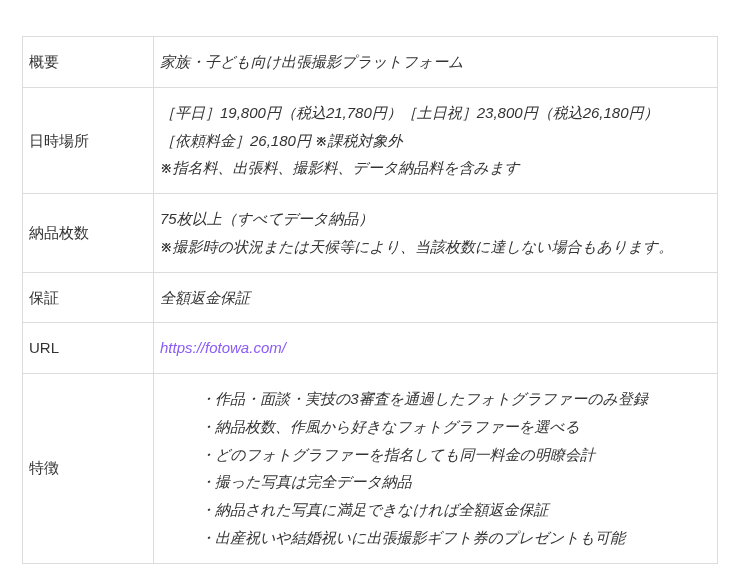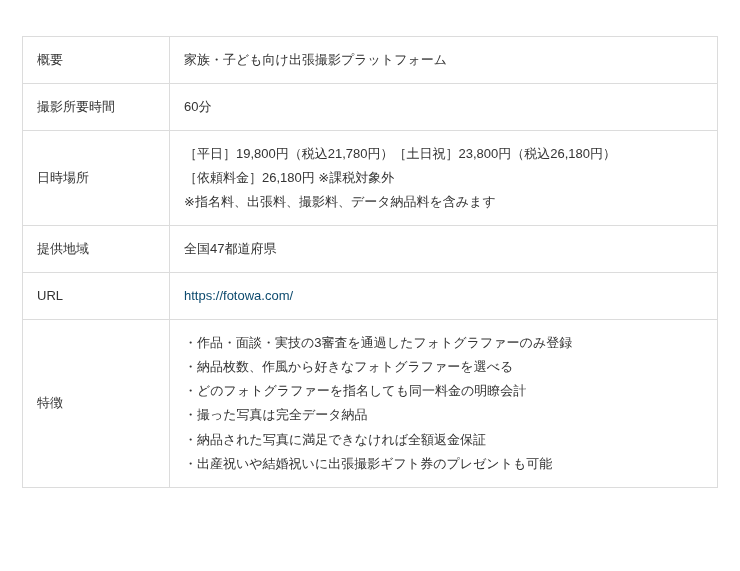--- a/index.html
+++ b/index.html
@@ -23,75 +23,78 @@
   }
   table.spec-table {
     width: 696px;
     border-collapse: collapse;
     table-layout: fixed;
     border: 1px solid #dcdcdc;
   }
   table.spec-table td {
     border: 1px solid #dcdcdc;
     vertical-align: middle;
-    font-size: 13px;
+    font-size: 15px;
     line-height: 1.85;
     color: #333333;
-    padding: 11px 14px;
+    padding: 11px 6px;
   }
   td.label-cell {
     width: 118px;
     padding-left: 14px;
     font-size: 13px;
     color: #333333;
   }
   td.value-cell {
     padding-left: 14px;
   }
   .line {
     display: block;
     white-space: pre;
+    font-style: italic;
   }
   .bullets .line {
     text-indent: 0;
+    margin-left: 40px;
   }
   .url-text {
-    color: #0c4a6e;
+    color: #8b5cf6;
   }
 </style>
 </head>
 <body>
 
 <div class="page">
   <table class="spec-table">
     <tbody>
       <tr>
         <td class="label-cell">概要</td>
         <td class="value-cell">
           <span class="line">家族・子ども向け出張撮影プラットフォーム</span>
         </td>
       </tr>
       <tr>
-        <td class="label-cell">撮影所要時間</td>
-        <td class="value-cell">
-          <span class="line">60分</span>
-        </td>
-      </tr>
-      <tr>
         <td class="label-cell">日時場所</td>
         <td class="value-cell">
           <span class="line">［平日］19,800円（税込21,780円）［土日祝］23,800円（税込26,180円）</span>
           <span class="line">［依頼料金］26,180円 ※課税対象外</span>
           <span class="line">※指名料、出張料、撮影料、データ納品料を含みます</span>
         </td>
       </tr>
       <tr>
-        <td class="label-cell">提供地域</td>
+        <td class="label-cell">納品枚数</td>
         <td class="value-cell">
-          <span class="line">全国47都道府県</span>
+          <span class="line">75枚以上（すべてデータ納品）</span>
+          <span class="line">※撮影時の状況または天候等により、当該枚数に達しない場合もあります。</span>
+        </td>
+      </tr>
+      <tr>
+        <td class="label-cell">保証</td>
+        <td class="value-cell">
+          <span class="line">全額返金保証</span>
         </td>
       </tr>
       <tr>
         <td class="label-cell">URL</td>
         <td class="value-cell">
           <span class="line url-text">https://fotowa.com/</span>
         </td>
       </tr>
       <tr>
         <td class="label-cell">特徴</td>

